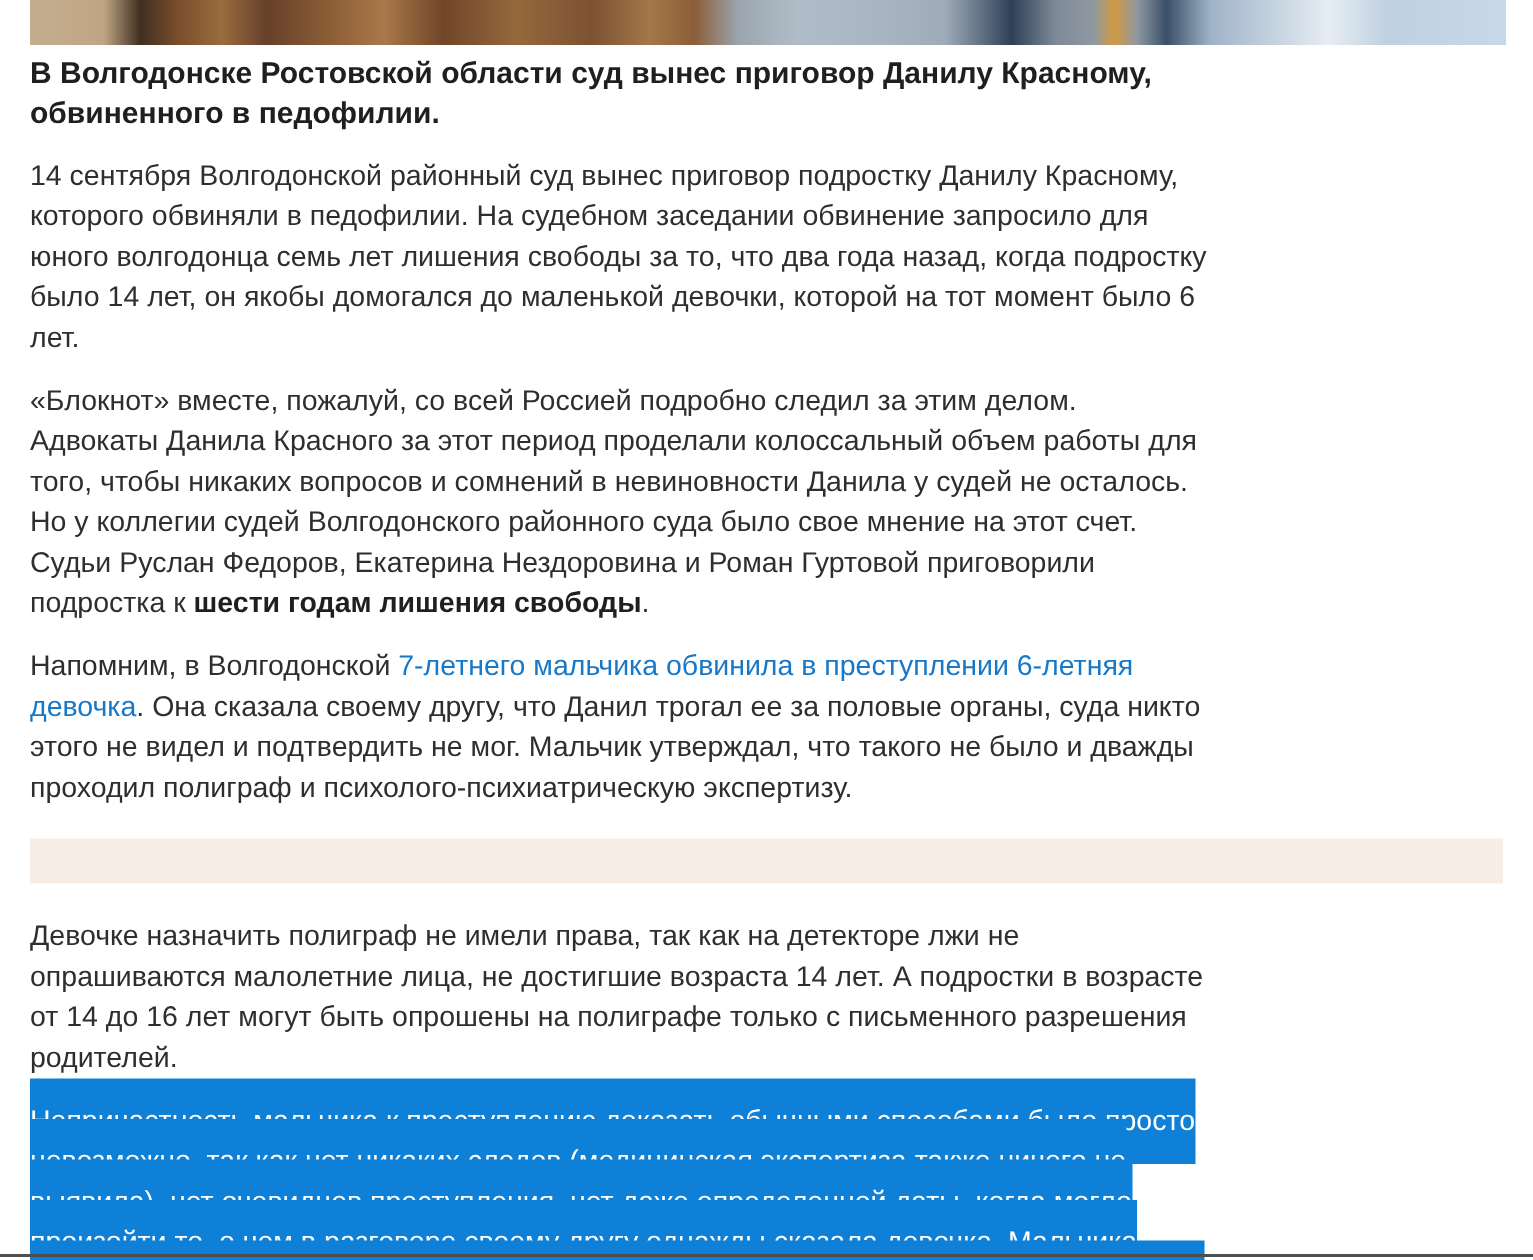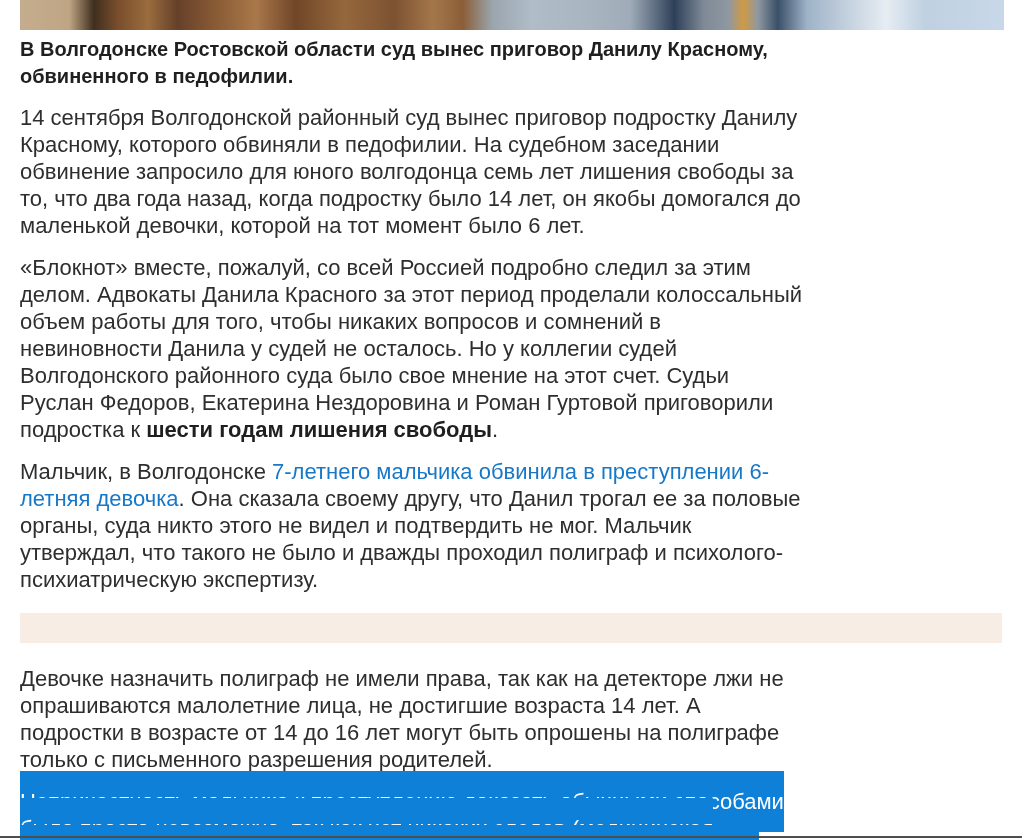--- a/index.html
+++ b/index.html
@@ -29,21 +29,21 @@
   }
   h1.headline {
     margin: 6px 0 14px 0;
     font-size: 20px;
     line-height: 27px;
     font-weight: bold;
     color: #1f1f1f;
   }
   p.body-par {
     margin: 0 0 15px 0;
-    font-size: 22px;
+    font-size: 19px;
     line-height: 27px;
     color: var(--text, #2e2e2e);
   }
   a.inline-link {
     color: var(--link, #1878c8);
     text-decoration: none;
     cursor: pointer;
   }
   b.bold-run { font-weight: bold; color: #1f1f1f; }
   .peach-bar {
@@ -74,21 +74,21 @@
 
   <p class="body-par">
     <span>14 сентября Волгодонской районный суд вынес приговор подростку Данилу Красному, которого обвиняли в педофилии. На судебном заседании обвинение запросило для юного волгодонца семь лет лишения свободы за то, что два года назад, когда подростку было 14 лет, он якобы домогался до маленькой девочки, которой на тот момент было 6 лет.</span>
   </p>
 
   <p class="body-par">
     <span>«Блокнот» вместе, пожалуй, со всей Россией подробно следил за этим делом. Адвокаты Данила Красного за этот период проделали колоссальный объем работы для того, чтобы никаких вопросов и сомнений в невиновности Данила у судей не осталось. Но у коллегии судей Волгодонского районного суда было свое мнение на этот счет. Судьи Руслан Федоров, Екатерина Нездоровина и Роман Гуртовой приговорили подростка к </span><b class="bold-run">шести годам лишения свободы</b><span>.</span>
   </p>
 
   <p class="body-par">
-    <span>Мальчик, в Волгодонске </span><a class="inline-link">7-летнего мальчика обвинила в преступлении 6-летняя девочка</a><span>. Она сказала своему другу, что Данил трогал ее за половые органы, суда никто этого не видел и подтвердить не мог. Мальчик утверждал, что такого не было и дважды проходил полиграф и психолого-психиатрическую экспертизу.</span>
+    <span>Напомним, в Волгодонской </span><a class="inline-link">7-летнего мальчика обвинила в преступлении 6-летняя девочка</a><span>. Она сказала своему другу, что Данил трогал ее за половые органы, суда никто этого не видел и подтвердить не мог. Мальчик утверждал, что такого не было и дважды проходил полиграф и психолого-психиатрическую экспертизу.</span>
   </p>
 
   <div class="peach-bar"></div>
 
   <p class="body-par">
     <span>Девочке назначить полиграф не имели права, так как на детекторе лжи не опрашиваются малолетние лица, не достигшие возраста 14 лет. А подростки в возрасте от 14 до 16 лет могут быть опрошены на полиграфе только с письменного разрешения родителей.</span>
   </p>
 
   <p class="body-par">
     <span class="selection">Непричастность мальчика к преступлению доказать обычными способами было просто невозможно, так как нет никаких следов (медицинская экспертиза также ничего не выявила), нет очевидцев преступления, нет даже определенной даты, когда могло произойти то, о чем в разговоре своему другу однажды сказала девочка. Мальчика обвинили в преступлении, которое могло произойти с июня по август 2021 года. Статья, по которой мальчика судили, подразумевает педофилию, но во внимание не берется тот факт, что на момент обвинения мальчик и сам был еще ребенком.</span>

